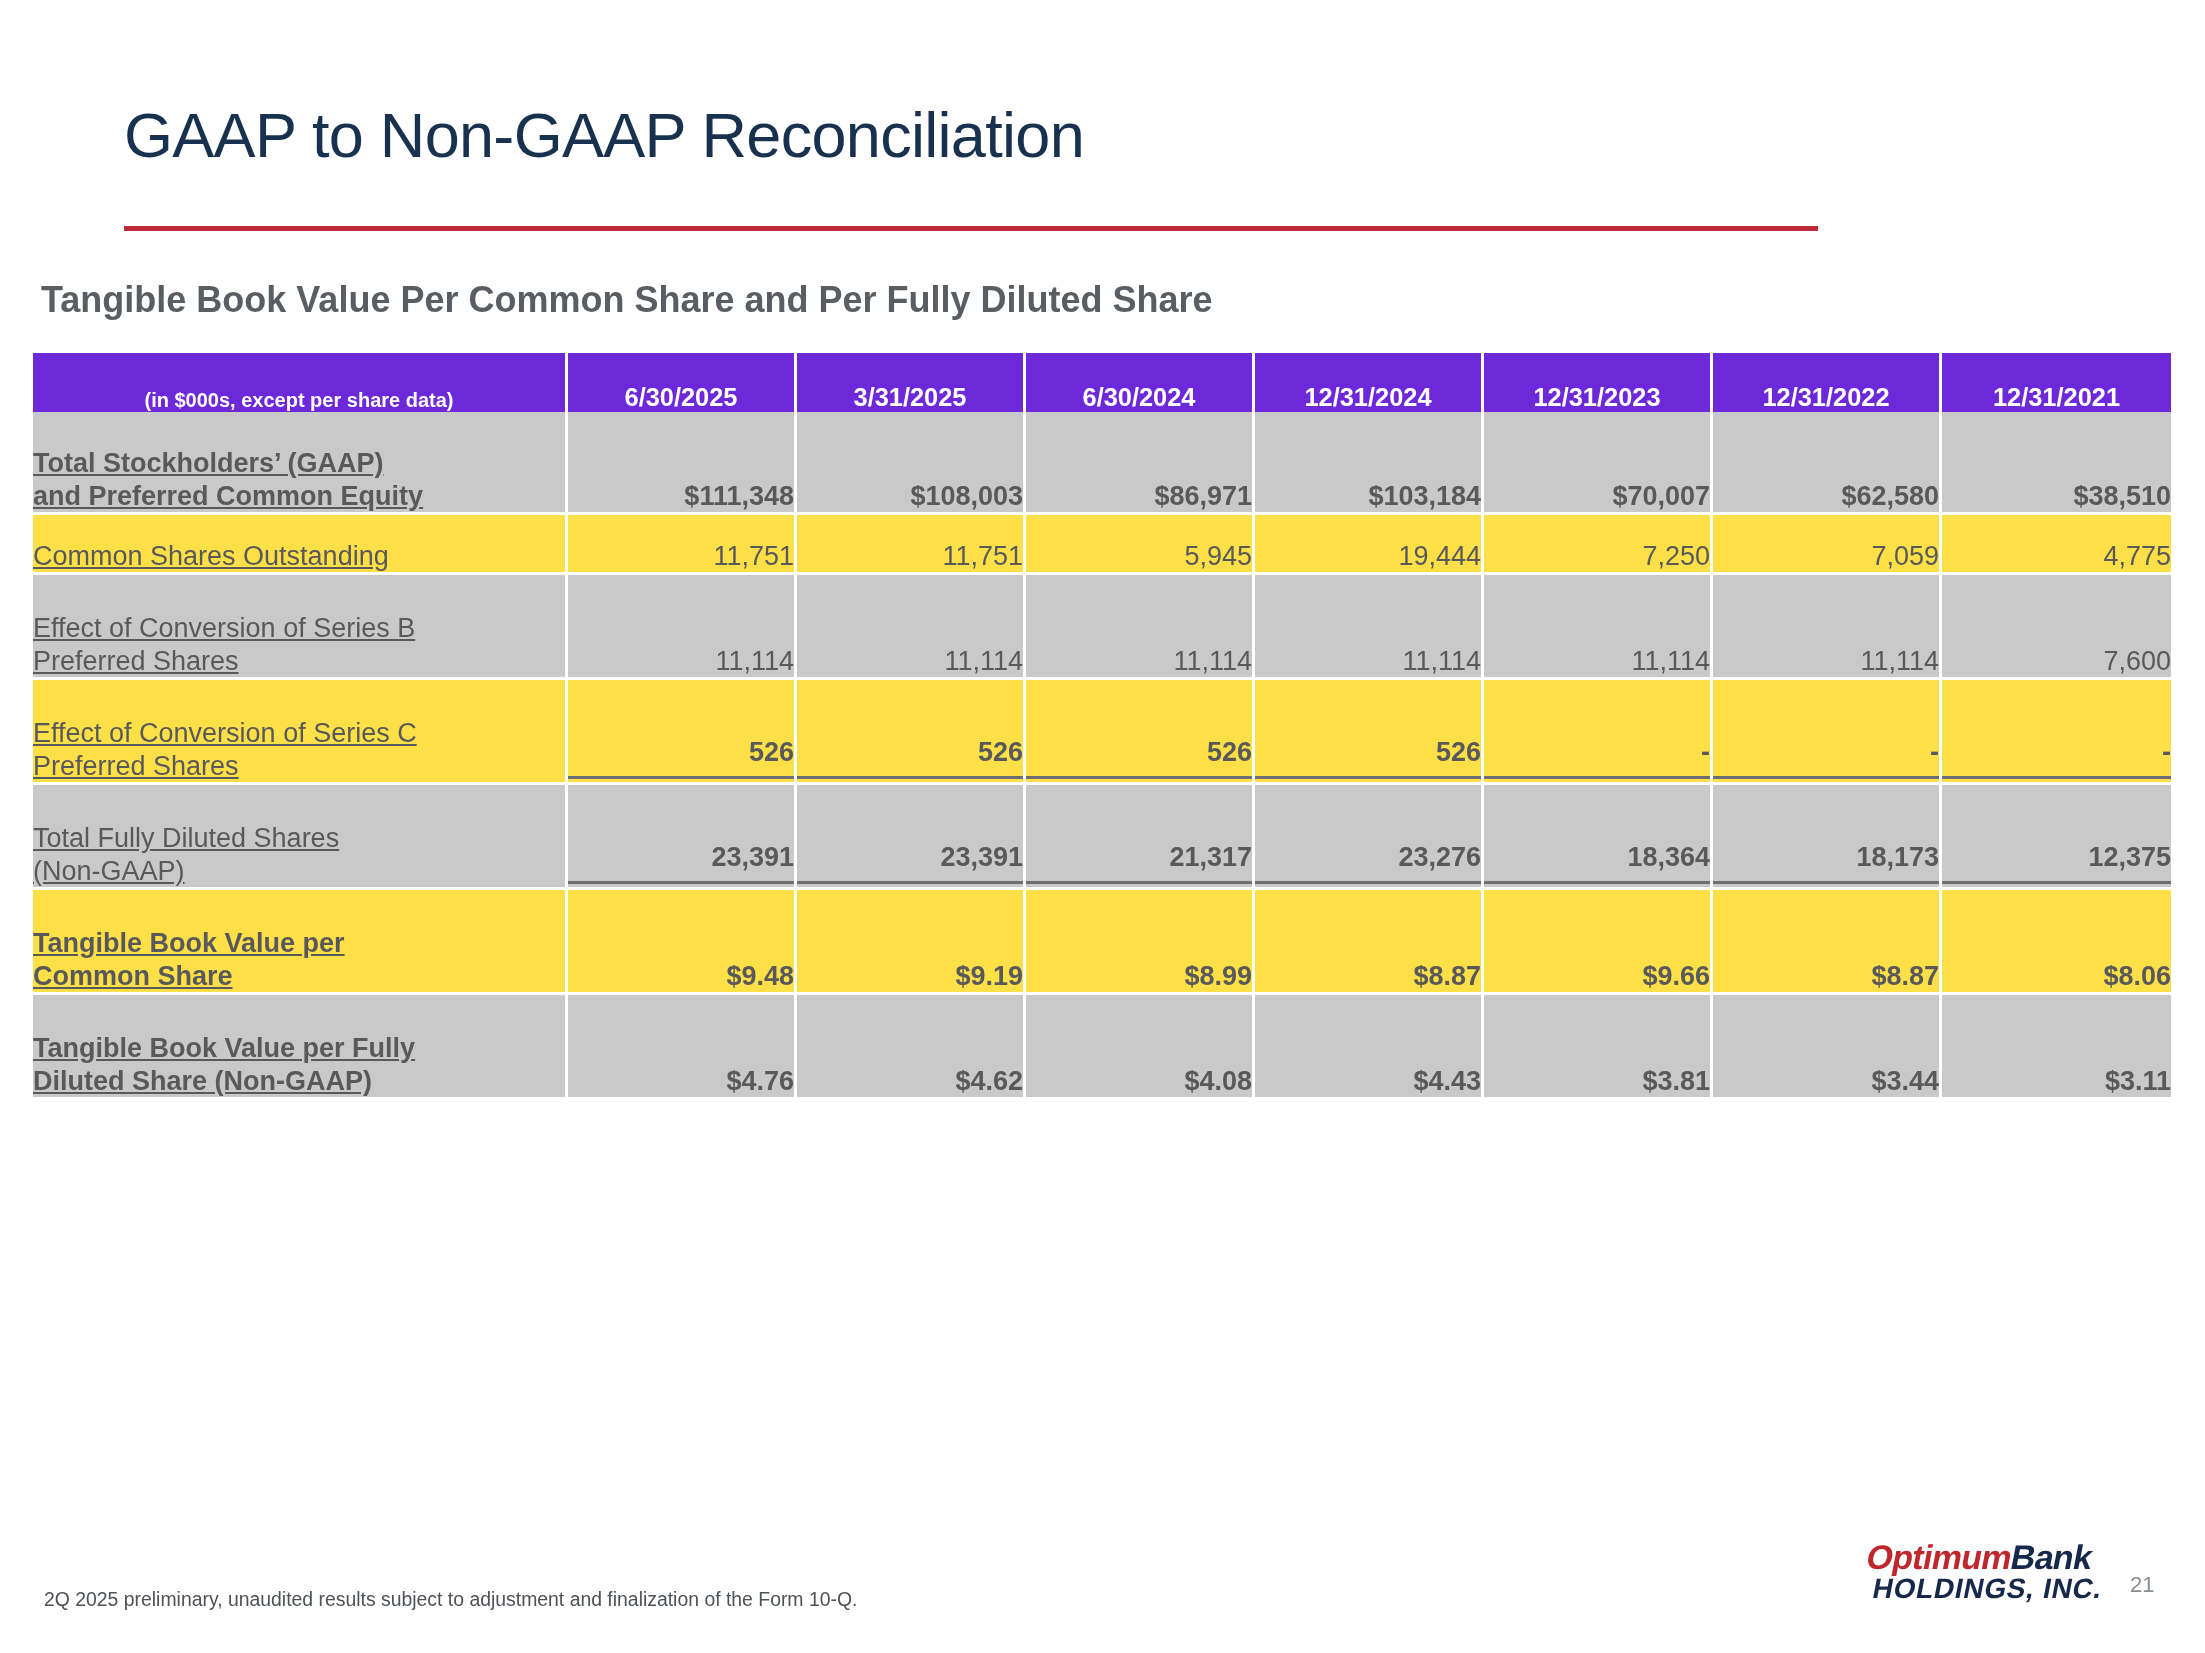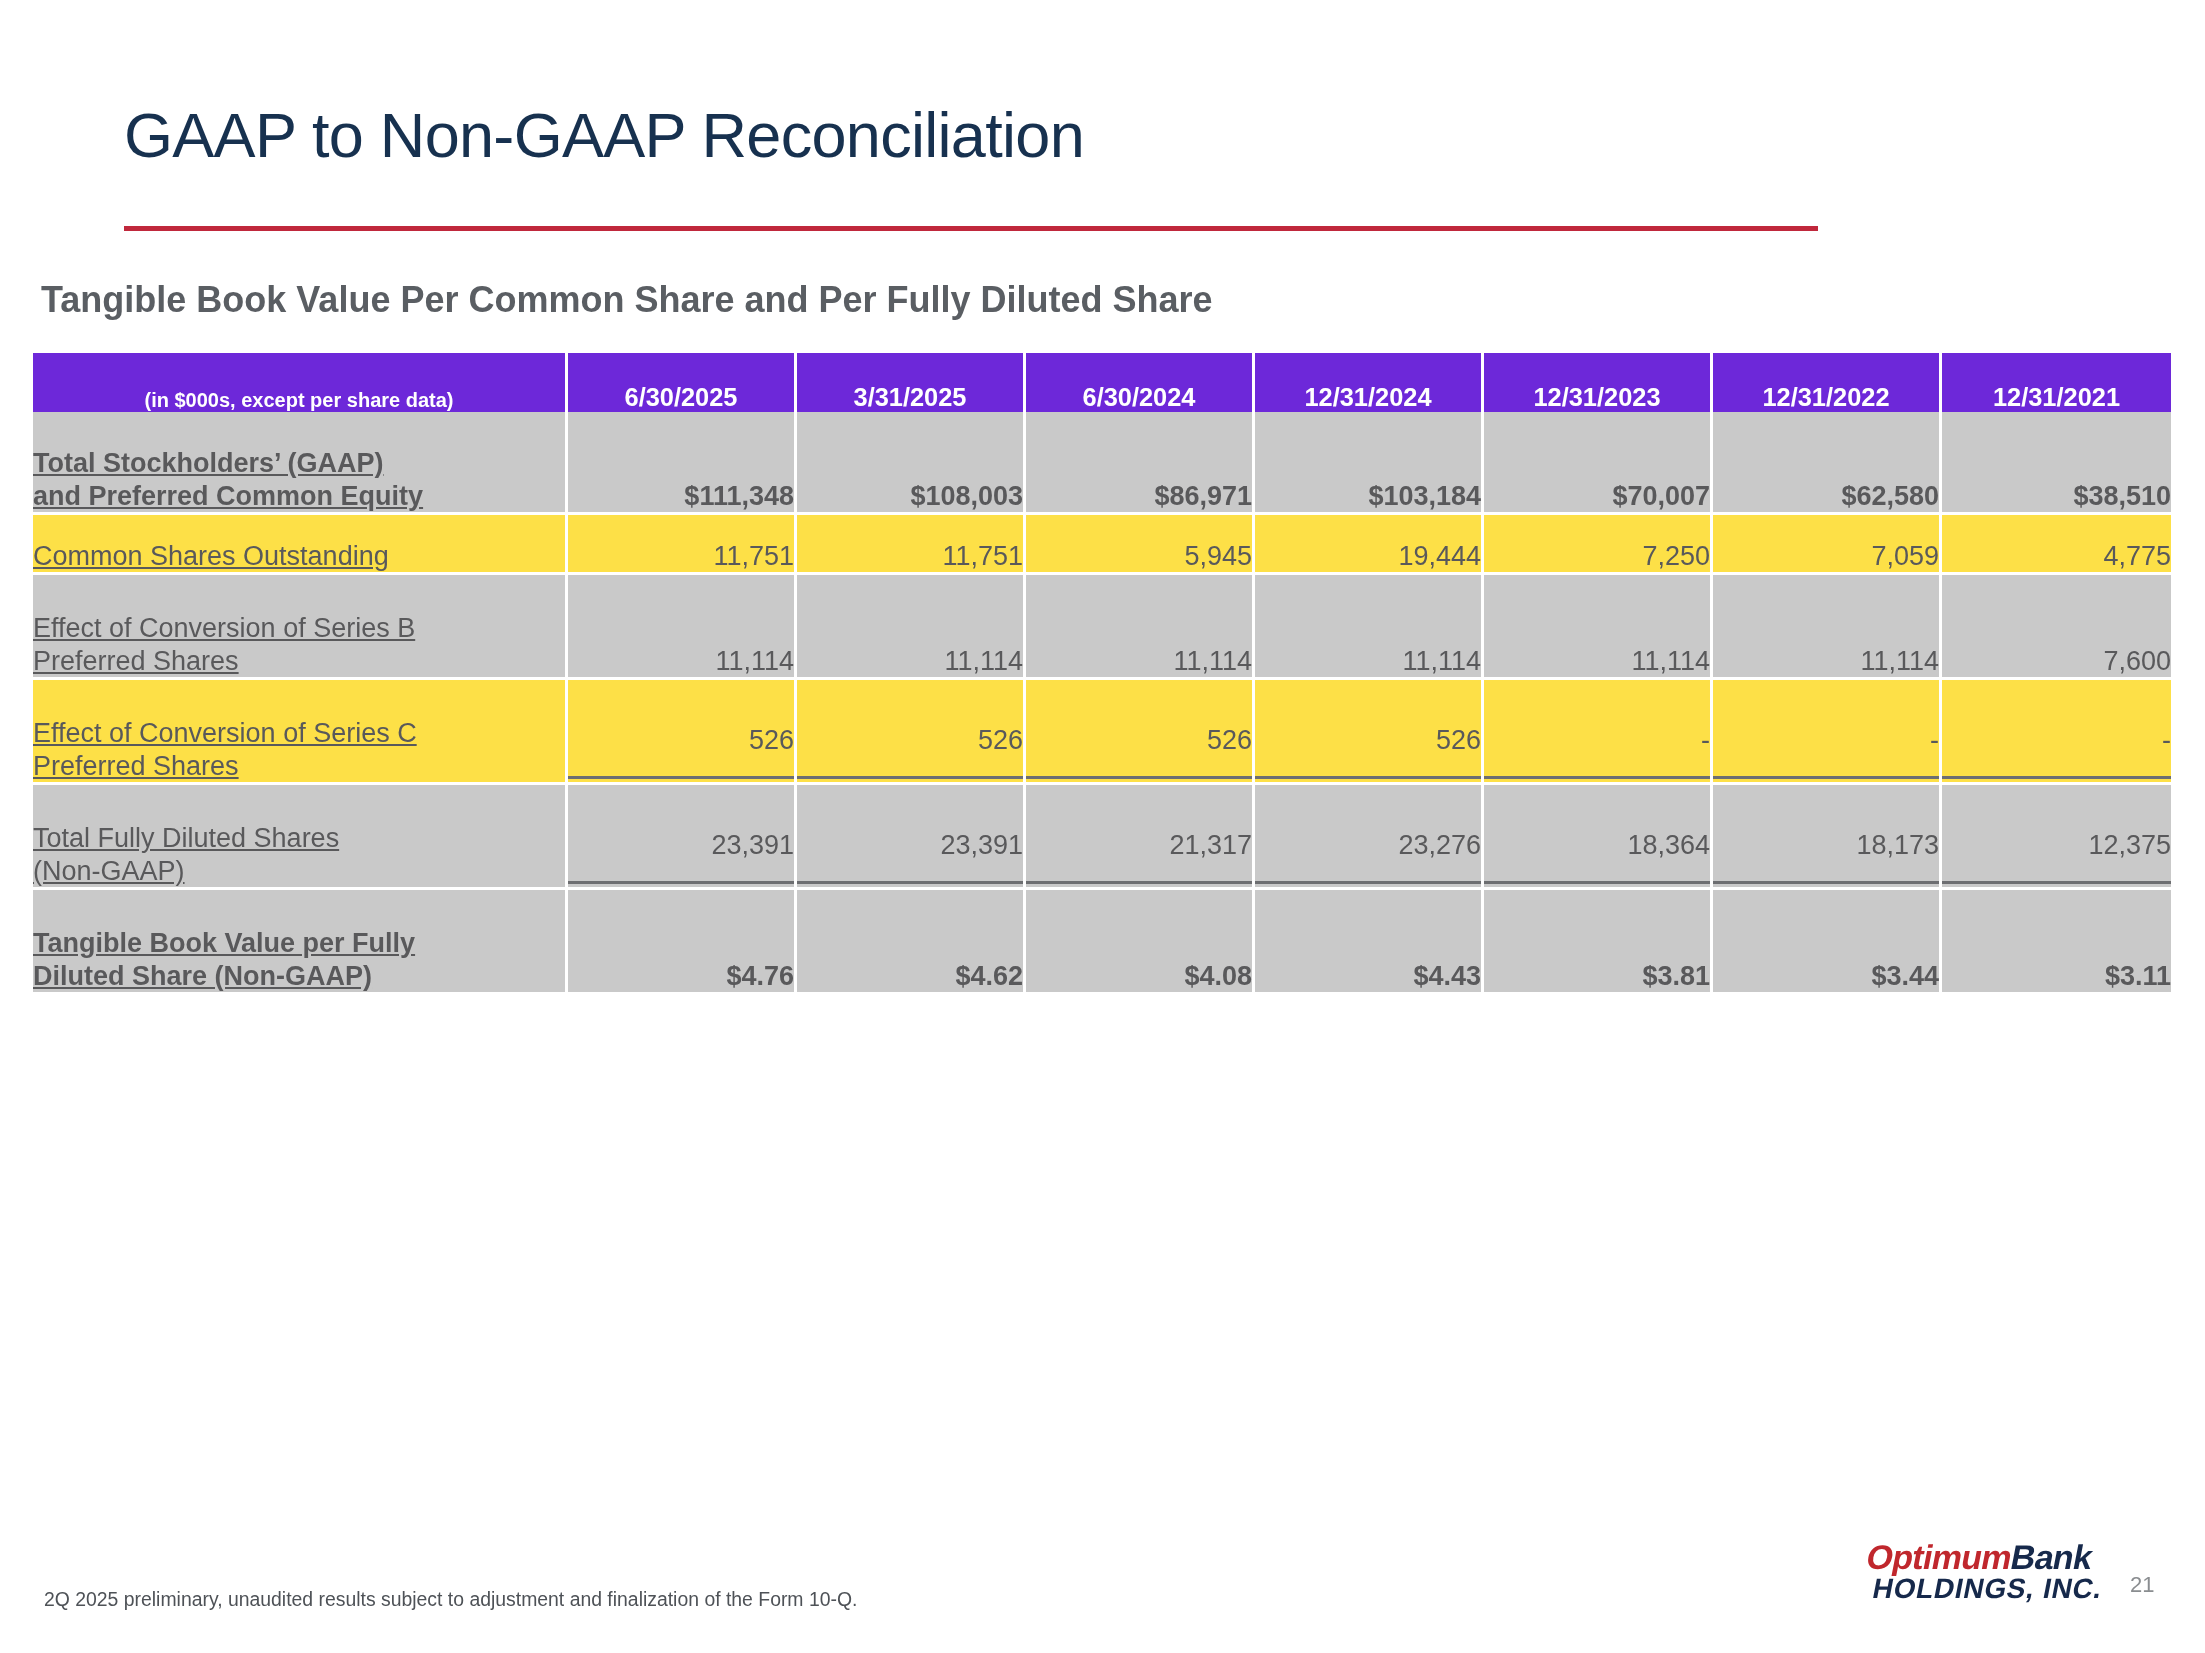--- a/index.html
+++ b/index.html
@@ -107,22 +107,23 @@
     padding-right: 14.7px;
     padding-bottom: 8px;
     white-space: nowrap;
   }
   tr.bold td { font-weight: bold; }
 
   
   td.num .ruled {
     display: block;
     border-bottom: 3.3px solid #6d6e71;
-    padding-bottom: 20px;
+    padding-bottom: 8px;
     margin-bottom: 2.7px;
+    font-weight: bold;
   }
 
   
   tr.h-tall   td { height: 100px; }
   tr.h-short  td { height: 57px; }
   tr.h-mid    td { height: 102px; }
 
   
   #footnote {
     position: absolute;
@@ -272,20 +273,30 @@
         <td class="num">
           <span class="ruled">18,364</span>
         </td>
         <td class="num">
           <span class="ruled">18,173</span>
         </td>
         <td class="num">
           <span class="ruled">12,375</span>
         </td>
       </tr>
+      <tr class="band-light bold h-mid">
+        <td class="rowlabel">Tangible Book Value per<br><span>Common Share</span></td>
+        <td class="num">$9.48</td>
+        <td class="num">$9.19</td>
+        <td class="num">$8.99</td>
+        <td class="num">$8.87</td>
+        <td class="num">$9.66</td>
+        <td class="num">$8.87</td>
+        <td class="num">$8.06</td>
+      </tr>
       <tr class="band-dark bold h-mid">
         <td class="rowlabel">Tangible Book Value per Fully<br><span>Diluted Share (Non-GAAP)</span></td>
         <td class="num">$4.76</td>
         <td class="num">$4.62</td>
         <td class="num">$4.08</td>
         <td class="num">$4.43</td>
         <td class="num">$3.81</td>
         <td class="num">$3.44</td>
         <td class="num">$3.11</td>
       </tr>

